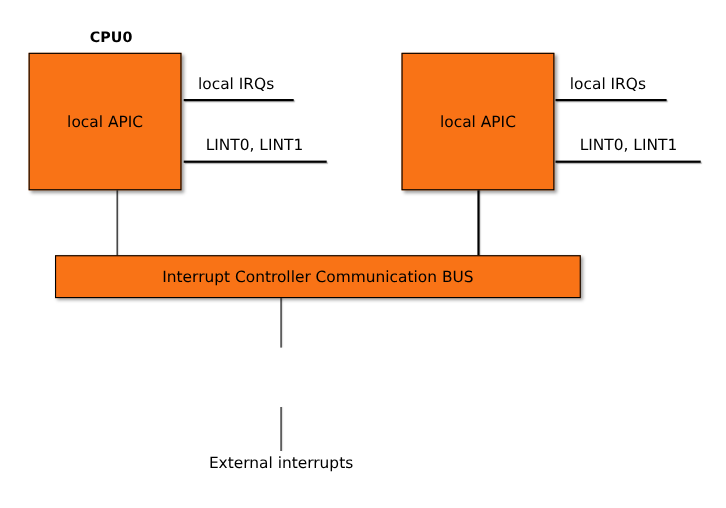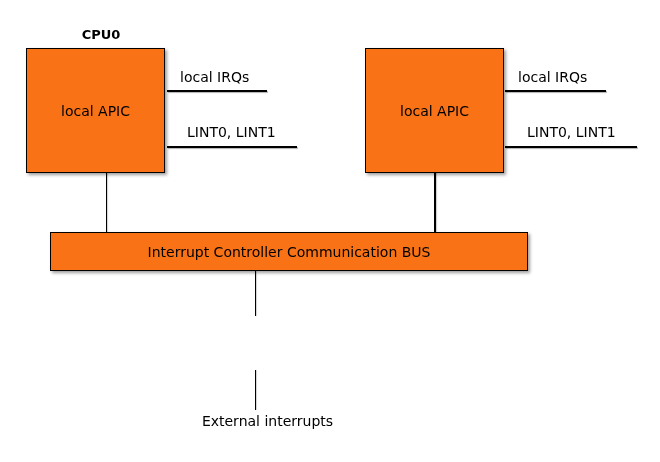--- a/index.html
+++ b/index.html
@@ -91,15 +91,15 @@
 
   <div class="box" style="left:26px; top:232px; width:476px; height:37px;margin-left:24px;">
     <span>Interrupt Controller Communication BUS</span>
   </div>
 
   <div class="vline" style="left:254.5px; top:271px; height:45px;"></div>
 
 
   <div class="vline" style="left:254.5px; top:370px; height:40px;"></div>
 
-  <div class="caption" style="left:178px; top:413px; width:179px;">External interrupts</div>
+  <div class="caption" style="left:166px; top:413px; width:179px;">External interrupts</div>
 
 </div>
 
 </body></html>

